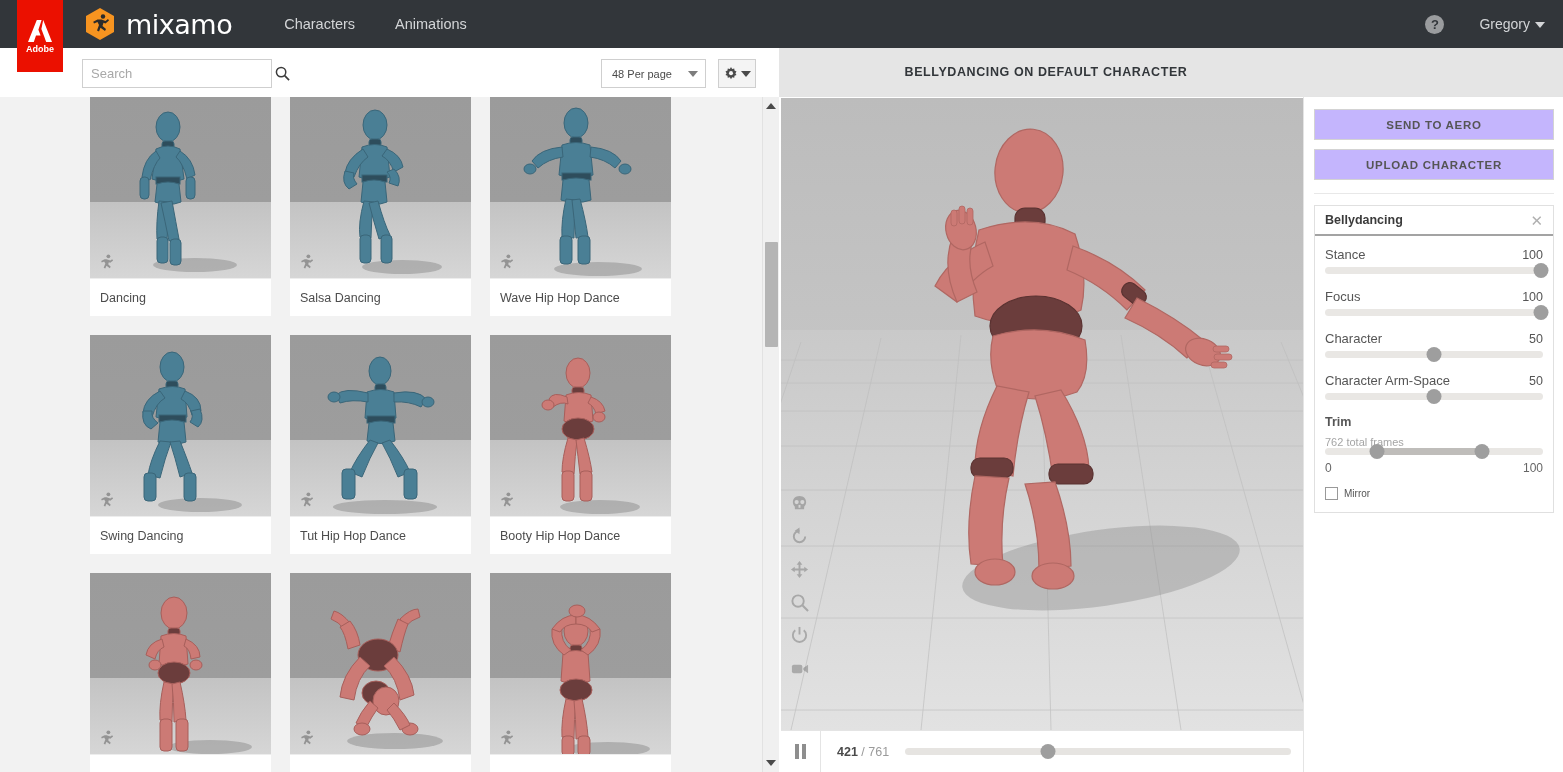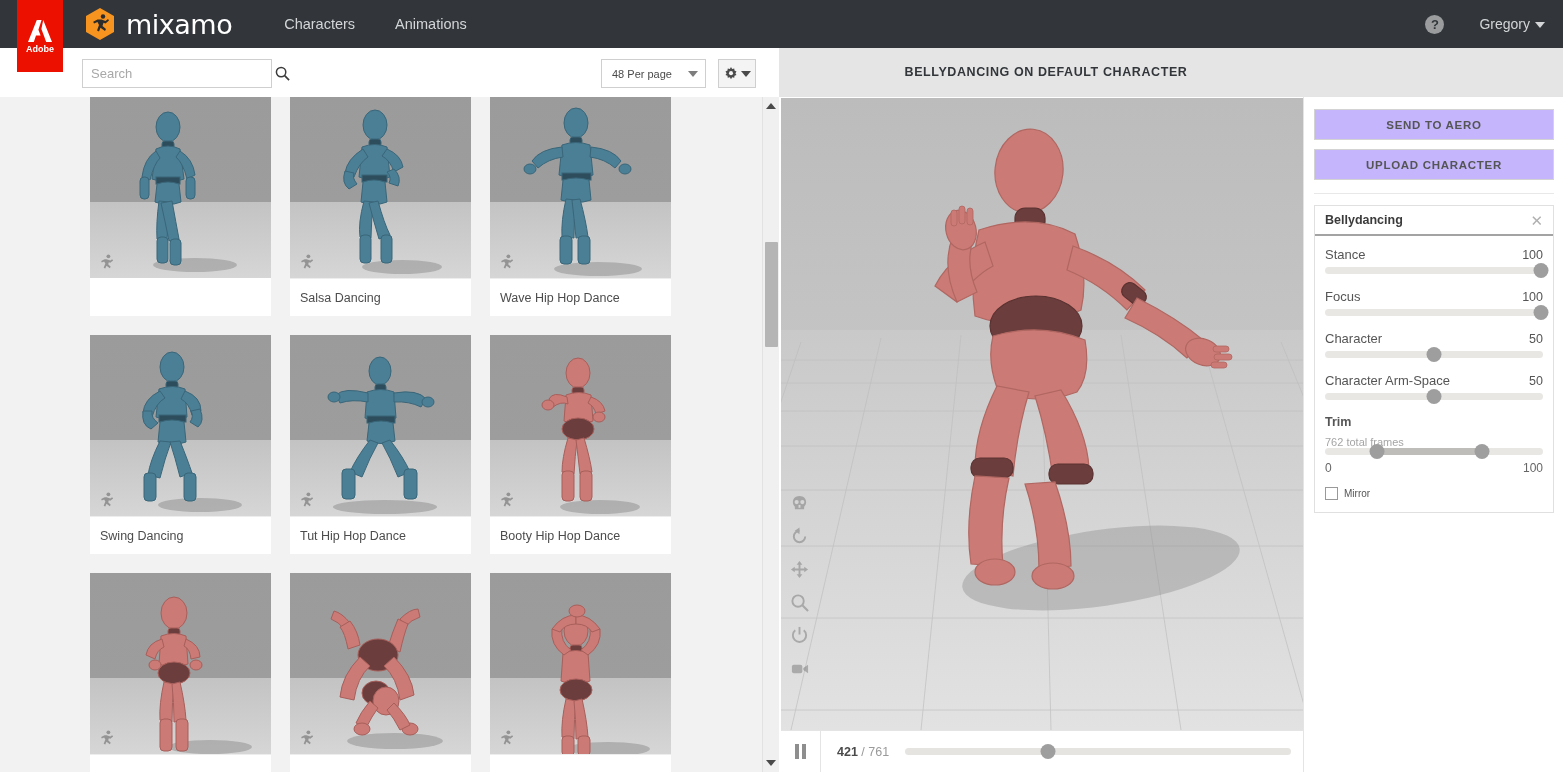--- a/index.html
+++ b/index.html
@@ -353,20 +353,21 @@
               <path d="M82 104 q4 22 7 38 l-10 2 q-4 -20 -8 -38 Z"></path>
               <rect x="67" y="140" width="11" height="26" rx="4"></rect>
               <rect x="80" y="142" width="11" height="26" rx="4"></rect>
             </g>
           </svg>
           <svg class="run-icon" viewBox="0 0 18 18">
             <circle cx="11" cy="3" r="2" fill="#6f6f6f"></circle>
             <path d="M9 6 L13 7.5 L15 6 L16 7.5 L13 9.8 L11.5 9.2 L10.8 11.5 L13.5 14 L12.5 15.6 L9 13 L7.7 16 L6 15.2 L7.8 10.5 L6.5 8.4 L4 9.5 L3.4 8 L7 6.2 Z" fill="#6f6f6f"></path>
           </svg>
         </div>
+        <div class="card-label">Dancing</div>
       </div>
 
       <div class="card">
         <div class="card-thumb">
           <svg class="fig" viewBox="0 0 181 181">
             <ellipse cx="112" cy="170" rx="40" ry="7" fill="#8b8b8b" opacity="0.5"></ellipse>
             <g fill="#4a7f95" stroke="#3a6679" stroke-width="1">
               <ellipse cx="85" cy="28" rx="12" ry="15"></ellipse>
               <rect x="79" y="42" width="12" height="8" rx="3" fill="#2e4d5c"></rect>
               <path d="M72 50 q13 -5 25 0 l3 30 q-16 6 -31 0 Z"></path>

